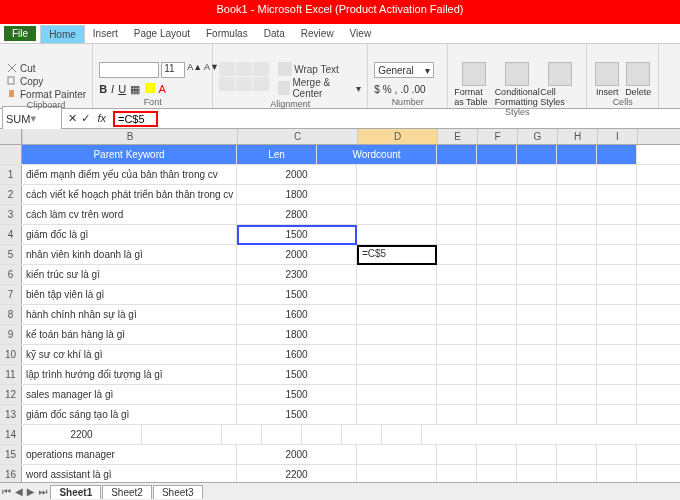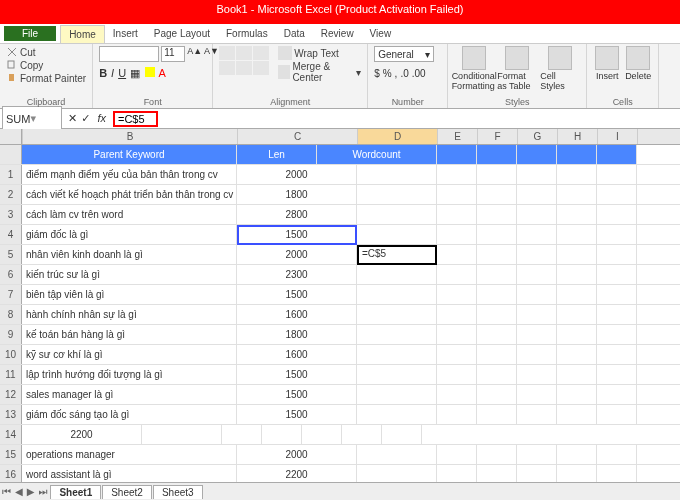--- a/index.html
+++ b/index.html
@@ -1,26 +1,26 @@
 <!DOCTYPE html>
 <html><head>
 <meta charset="utf-8">
 <style>
 * { margin: 0; padding: 0; box-sizing: border-box; font-family: "Segoe UI", Tahoma, sans-serif; }
 body { background: #fff; font-size: 11px; color: #333; overflow: hidden; width: 680px; height: 500px; }
 .titlebar { background: #ff0000; height: 24px; line-height: 18px; text-align: center; color: #fff; font-size: 11px; position: relative; }
 .qat { position: absolute; left: 4px; top: 2px; display: flex; gap: 3px; }
 .qat span { width: 12px; height: 12px; display: inline-block; }
 .tabs { display: flex; background: #fff; border-bottom: 1px solid #ccc; height: 20px; align-items: center; padding-left: 4px; }
-.tabs .file { background: #2a7020; color: #fff; padding: 2px 18px; font-size: 10px; margin-right: 4px; }
+.tabs .file { background: #2a7020; color: #fff; padding: 2px 8px; font-size: 10px; margin-right: 4px; }
 .tab { padding: 3px 8px; font-size: 10px; color: #444; cursor: default; }
-.tab.active { background: #fef9c3; border: 1px solid #ccc; border-bottom: none; }
+.tab.active { background: #7dd3fc; border: 1px solid #ccc; border-bottom: none; }
 .ribbon { display: flex; background: #f3f3f3; border-bottom: 1px solid #aaa; height: 65px; }
 .group { border-right: 1px solid #d5d5d5; padding: 2px 6px 0 6px; display: flex; flex-direction: column; justify-content: space-between; position: relative; }
-.group-body { display: flex; gap: 3px; align-items: flex-start; flex: 1; }
+.group-body { display: flex; gap: 3px; align-items: flex-start; flex: 1; margin-top: 16px; }
 .group-label { font-size: 9px; color: #666; text-align: center; padding-bottom: 1px; }
 .btn-col { display: flex; flex-direction: column; gap: 1px; font-size: 10px; color: #444; }
 .btn-col div { display: flex; align-items: center; gap: 2px; cursor: default; }
 .icon-sq { width: 14px; height: 14px; background: #e0e0e0; display: inline-block; }
 .big-btn { display: flex; flex-direction: column; align-items: center; width: 40px; font-size: 9px; gap: 1px; cursor: default; }
 .big-btn .ic { width: 24px; height: 24px; background: #ddd; border: 1px solid #bbb; }
 .font-box { display: flex; gap: 2px; margin-bottom: 2px; }
 .font-sel { border: 1px solid #aaa; font-size: 10px; height: 16px; background: #fff; padding: 0 2px; }
 .align-grid { display: grid; grid-template-columns: repeat(3, 16px); grid-template-rows: repeat(2, 14px); gap: 1px; }
 .align-grid span { background: #e5e5e5; }
@@ -151,25 +151,25 @@
         <span>.0</span>
         <span>.00</span>
       </div>
     </div>
     <div class="group-label">Number</div>
   </div>
   <div class="group">
     <div class="group-body">
       <div class="big-btn">
           <div class="ic"></div>
-          <span>Conditional Formatting</span>
+          <span>Format as Table</span>
         </div>
       <div class="big-btn">
           <div class="ic"></div>
-          <span>Format as Table</span>
+          <span>Conditional Formatting</span>
         </div>
       <div class="big-btn">
           <div class="ic"></div>
           <span>Cell Styles</span>
         </div>
     </div>
     <div class="group-label">Styles</div>
   </div>
   <div class="group">
     <div class="group-body">

